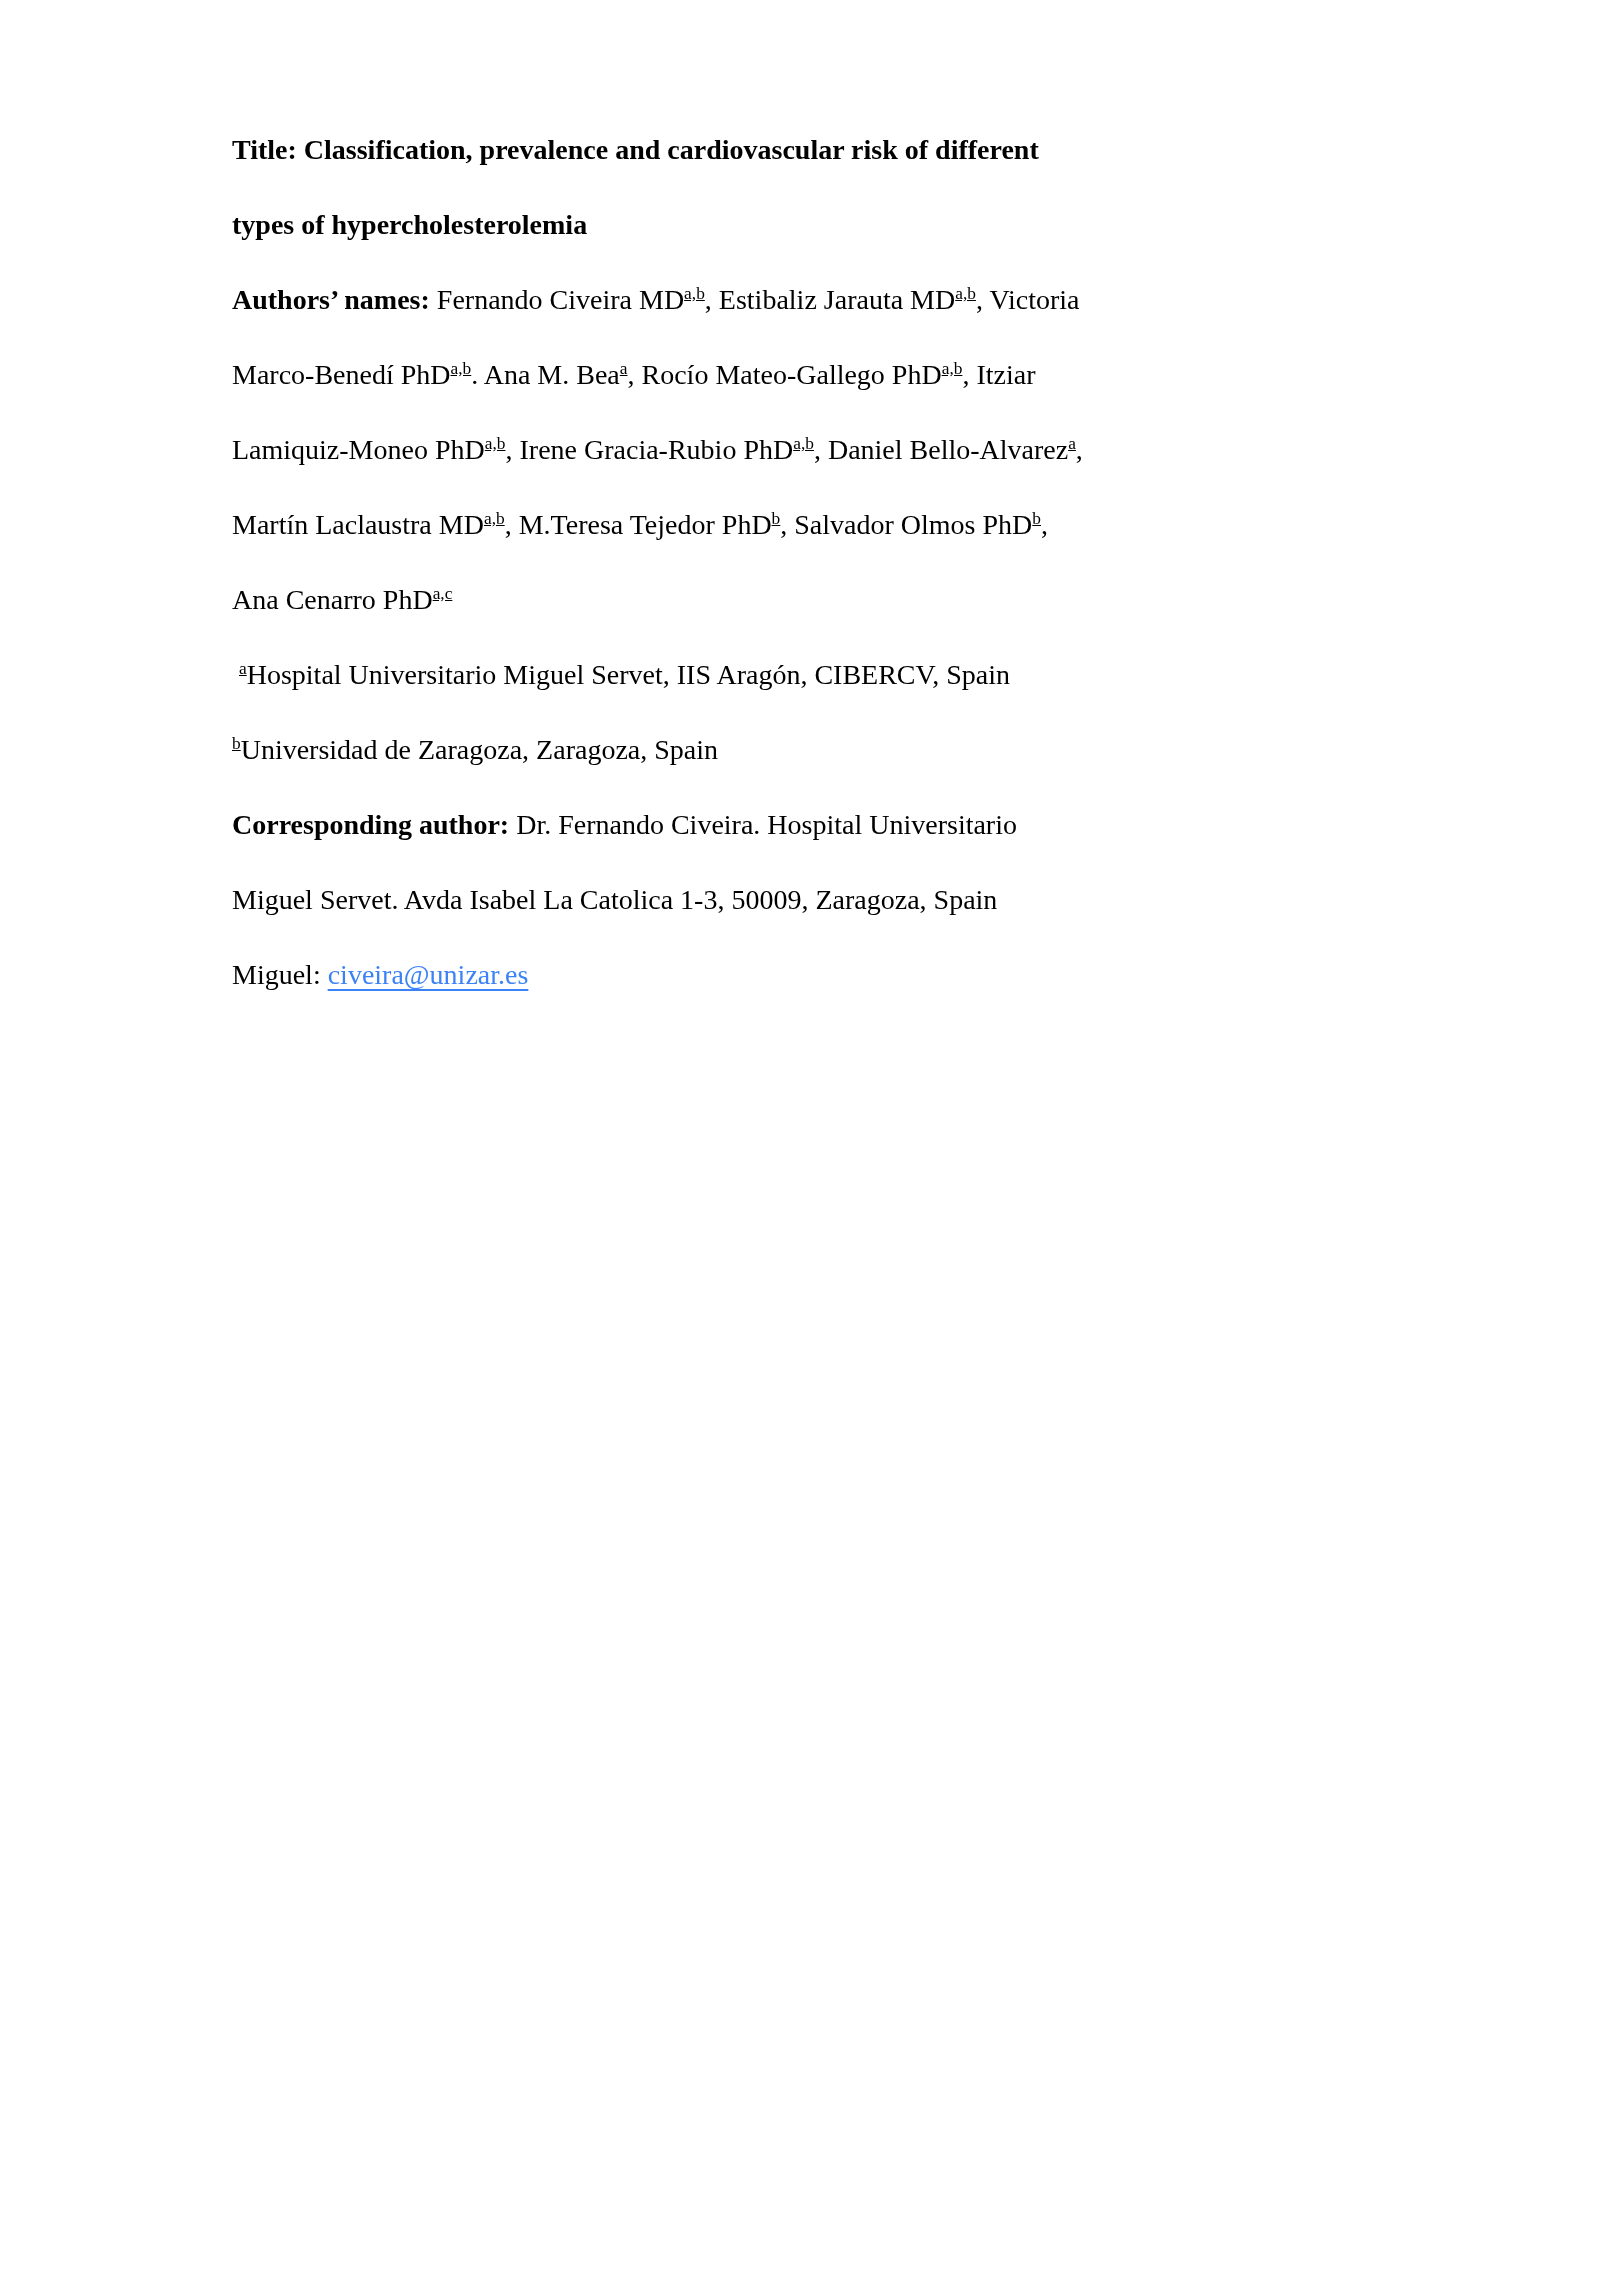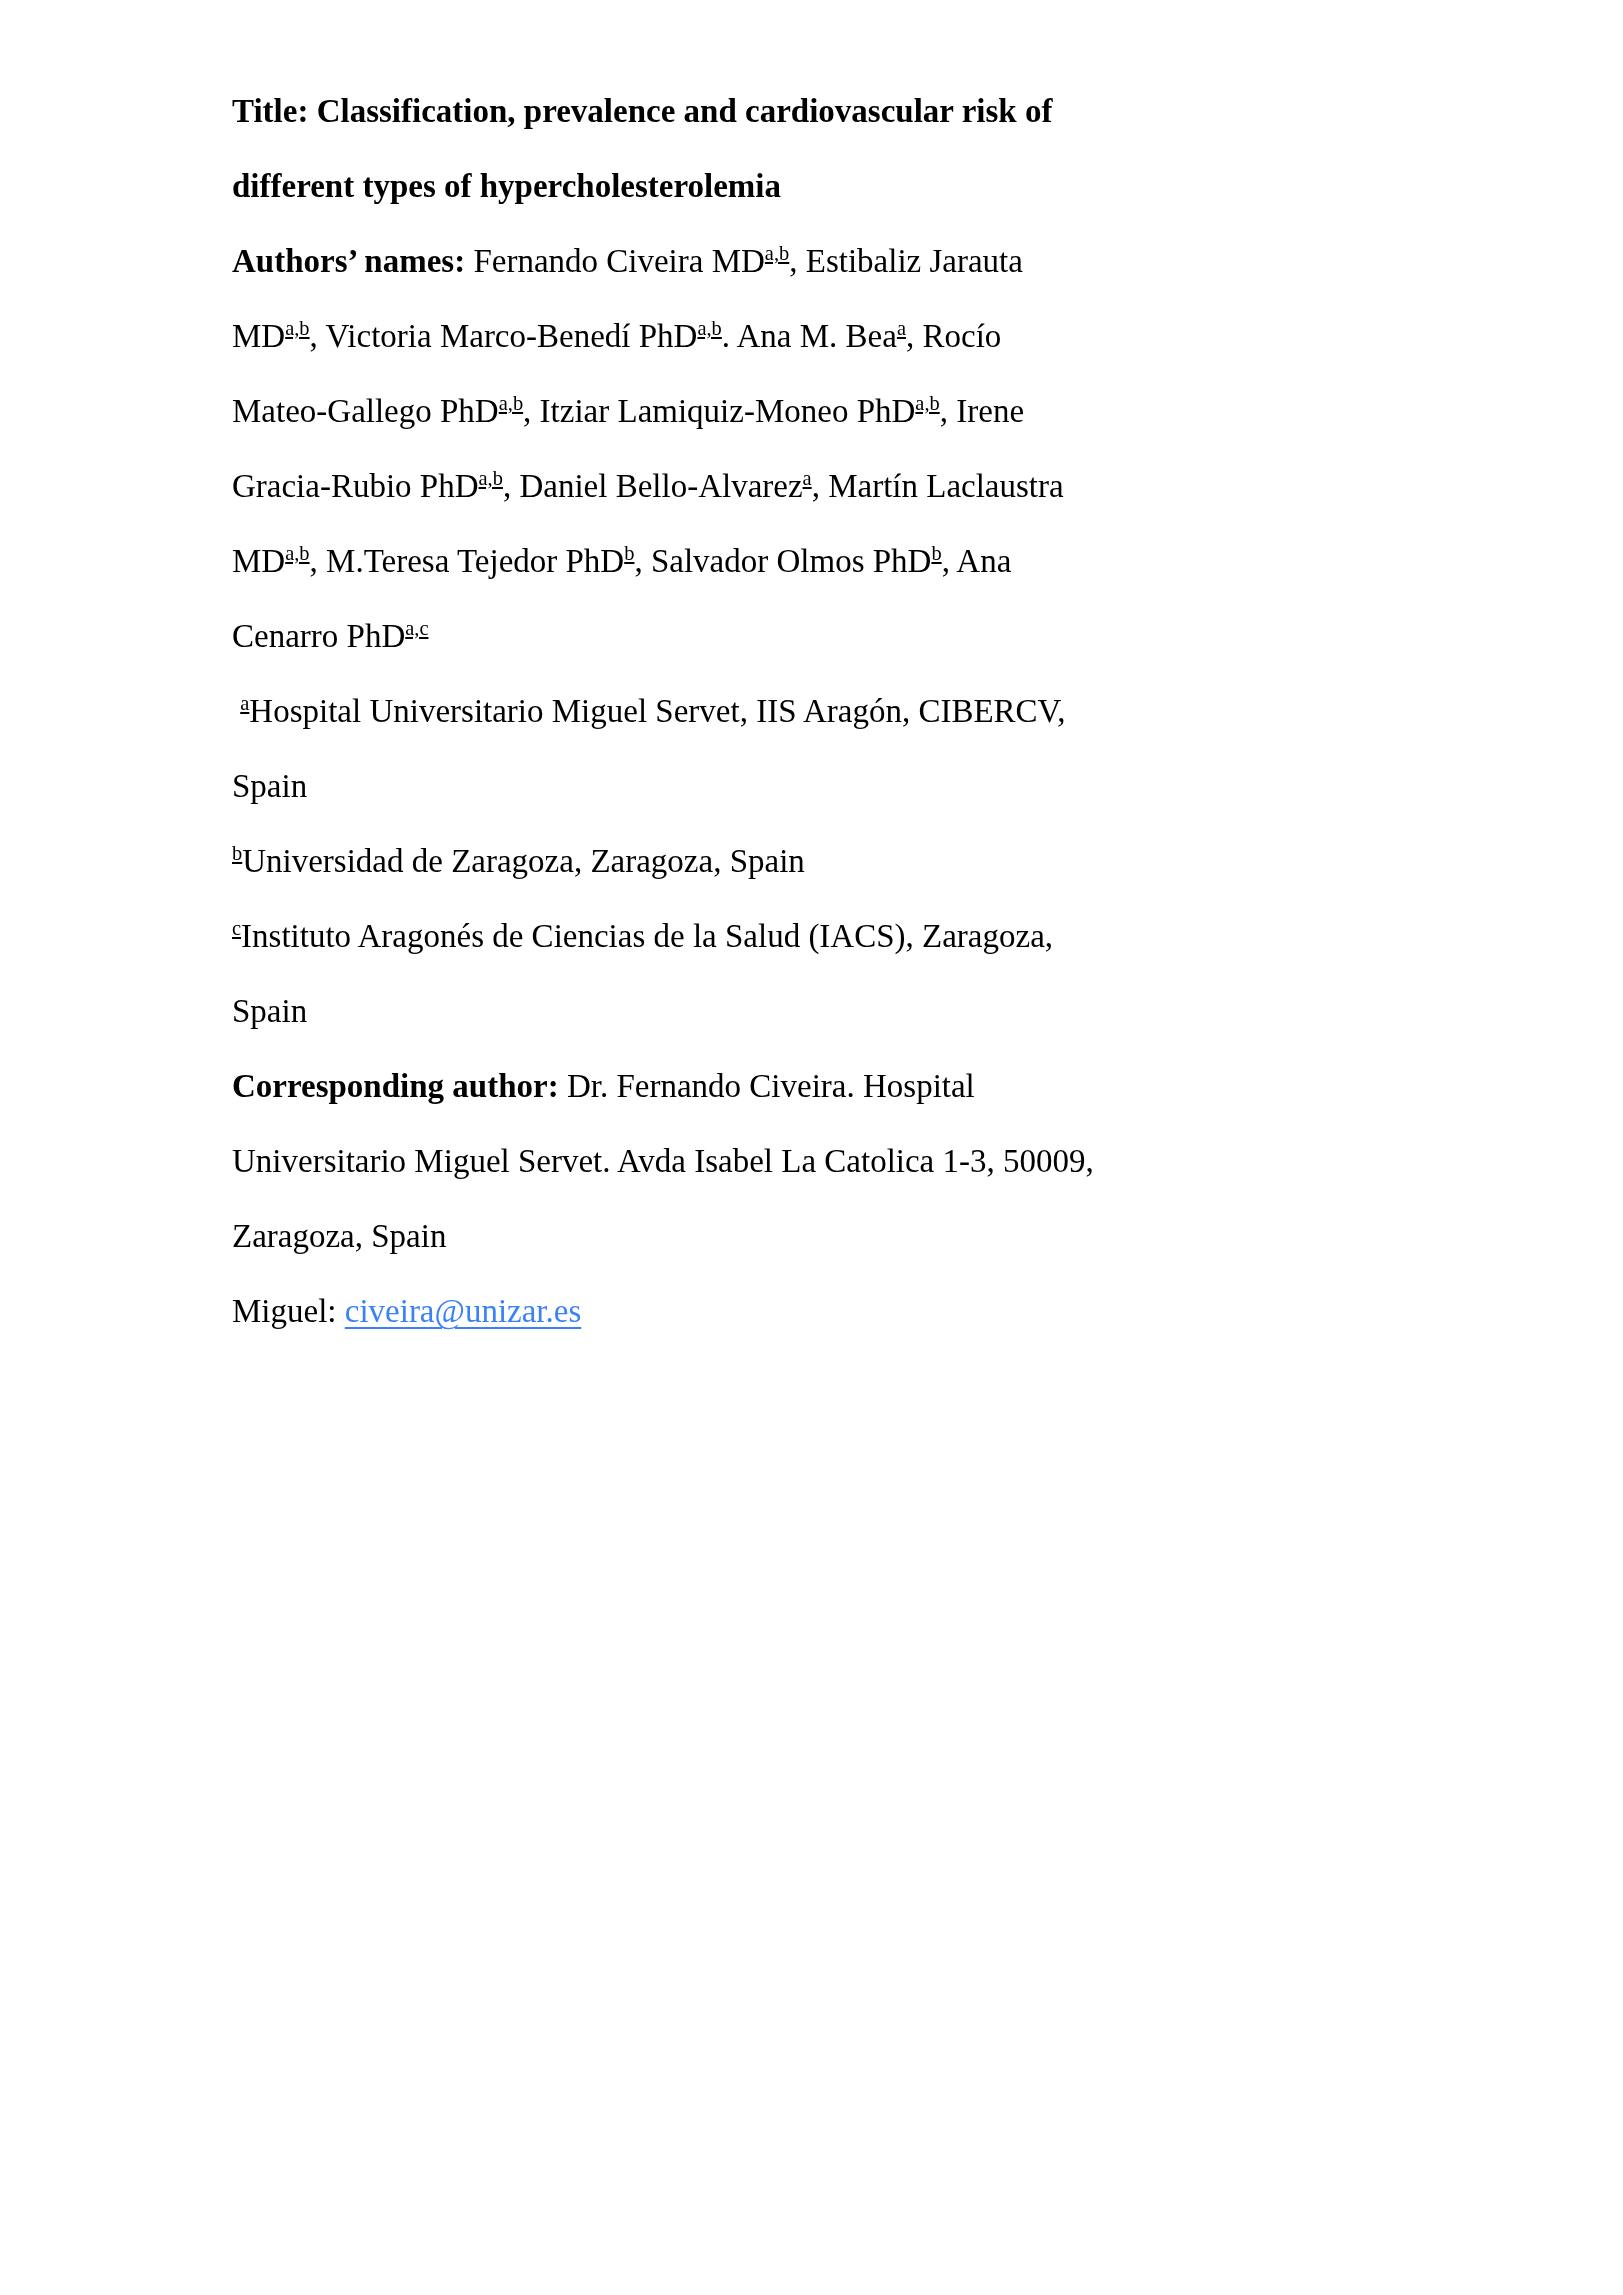--- a/index.html
+++ b/index.html
@@ -5,23 +5,23 @@
   html, body { margin: 0; padding: 0; }
   body {
     width: 1623px;
     height: 2295px;
     background: #ffffff;
   }
   .page {
     box-sizing: border-box;
     width: 1329px;
     height: 2295px;
-    padding: 74px 231px 0 232px;
+    padding: 112px 231px 0 232px;
     font-family: "Liberation Serif", "DejaVu Serif", serif;
-    font-size: 33px;
+    font-size: 28px;
     color: #000000;
     background: #ffffff;
   }
   p.para {
     margin: 0;
     line-height: 75px;
     text-align: left;
     word-spacing: normal;
   }
   .b { font-weight: bold; }
@@ -50,16 +50,15 @@
   [data-name="paragraph-word-count"]           { margin-bottom: 0; }
 </style>
 </head>
 <body>
 
 <main class="page" data-name="document-page">
   <p class="para" data-name="paragraph-title"><span data-name="text-run" class="b">Title: Classification, prevalence and cardiovascular risk of different types of hypercholesterolemia</span></p>
   <p class="para" data-name="paragraph-authors"><span data-name="text-run" class="b">Authors’ names: </span><span data-name="text-run">Fernando Civeira MD</span><sup data-name="superscript-affiliation-marker">a,b</sup><span data-name="text-run">, Estibaliz Jarauta MD</span><sup data-name="superscript-affiliation-marker">a,b</sup><span data-name="text-run">, Victoria Marco-Benedí PhD</span><sup data-name="superscript-affiliation-marker">a,b</sup><span data-name="text-run">. Ana M. Bea</span><sup data-name="superscript-affiliation-marker">a</sup><span data-name="text-run">, Rocío Mateo-Gallego PhD</span><sup data-name="superscript-affiliation-marker">a,b</sup><span data-name="text-run">, Itziar Lamiquiz-Moneo PhD</span><sup data-name="superscript-affiliation-marker">a,b</sup><span data-name="text-run">, Irene Gracia-Rubio PhD</span><sup data-name="superscript-affiliation-marker">a,b</sup><span data-name="text-run">, Daniel Bello-Alvarez</span><sup data-name="superscript-affiliation-marker">a</sup><span data-name="text-run">, Martín Laclaustra MD</span><sup data-name="superscript-affiliation-marker">a,b</sup><span data-name="text-run">, M.Teresa Tejedor PhD</span><sup data-name="superscript-affiliation-marker">b</sup><span data-name="text-run">, Salvador Olmos PhD</span><sup data-name="superscript-affiliation-marker">b</sup><span data-name="text-run">, Ana Cenarro PhD</span><sup data-name="superscript-affiliation-marker">a,c</sup></p>
   <p class="para" data-name="paragraph-affiliation-a"><span data-name="text-run">&nbsp;</span><sup data-name="superscript-affiliation-marker">a</sup><span data-name="text-run">Hospital Universitario Miguel Servet, IIS Aragón, CIBERCV, Spain</span></p>
   <p class="para" data-name="paragraph-affiliation-b"><sup data-name="superscript-affiliation-marker">b</sup><span data-name="text-run">Universidad de Zaragoza, Zaragoza, Spain</span></p>
-  <p class="para" data-name="paragraph-affiliation-c"><sup data-name="superscript-affiliation-marker">c</sup><span data-name="text-run">Instituto Aragonés de Ciencias de la Salud (IACS), Zaragoza, Spain</span></p>
   <p class="para" data-name="paragraph-corresponding-author"><span data-name="text-run" class="b">Corresponding author: </span><span data-name="text-run">Dr. Fernando Civeira. Hospital Universitario Miguel Servet. Avda Isabel La Catolica 1-3, 50009, Zaragoza, Spain</span><br><span data-name="text-run">Miguel: </span><a class="link" href="#" data-name="email-link">civeira@unizar.es</a></p>
 </main>
 
 
 </body></html>

